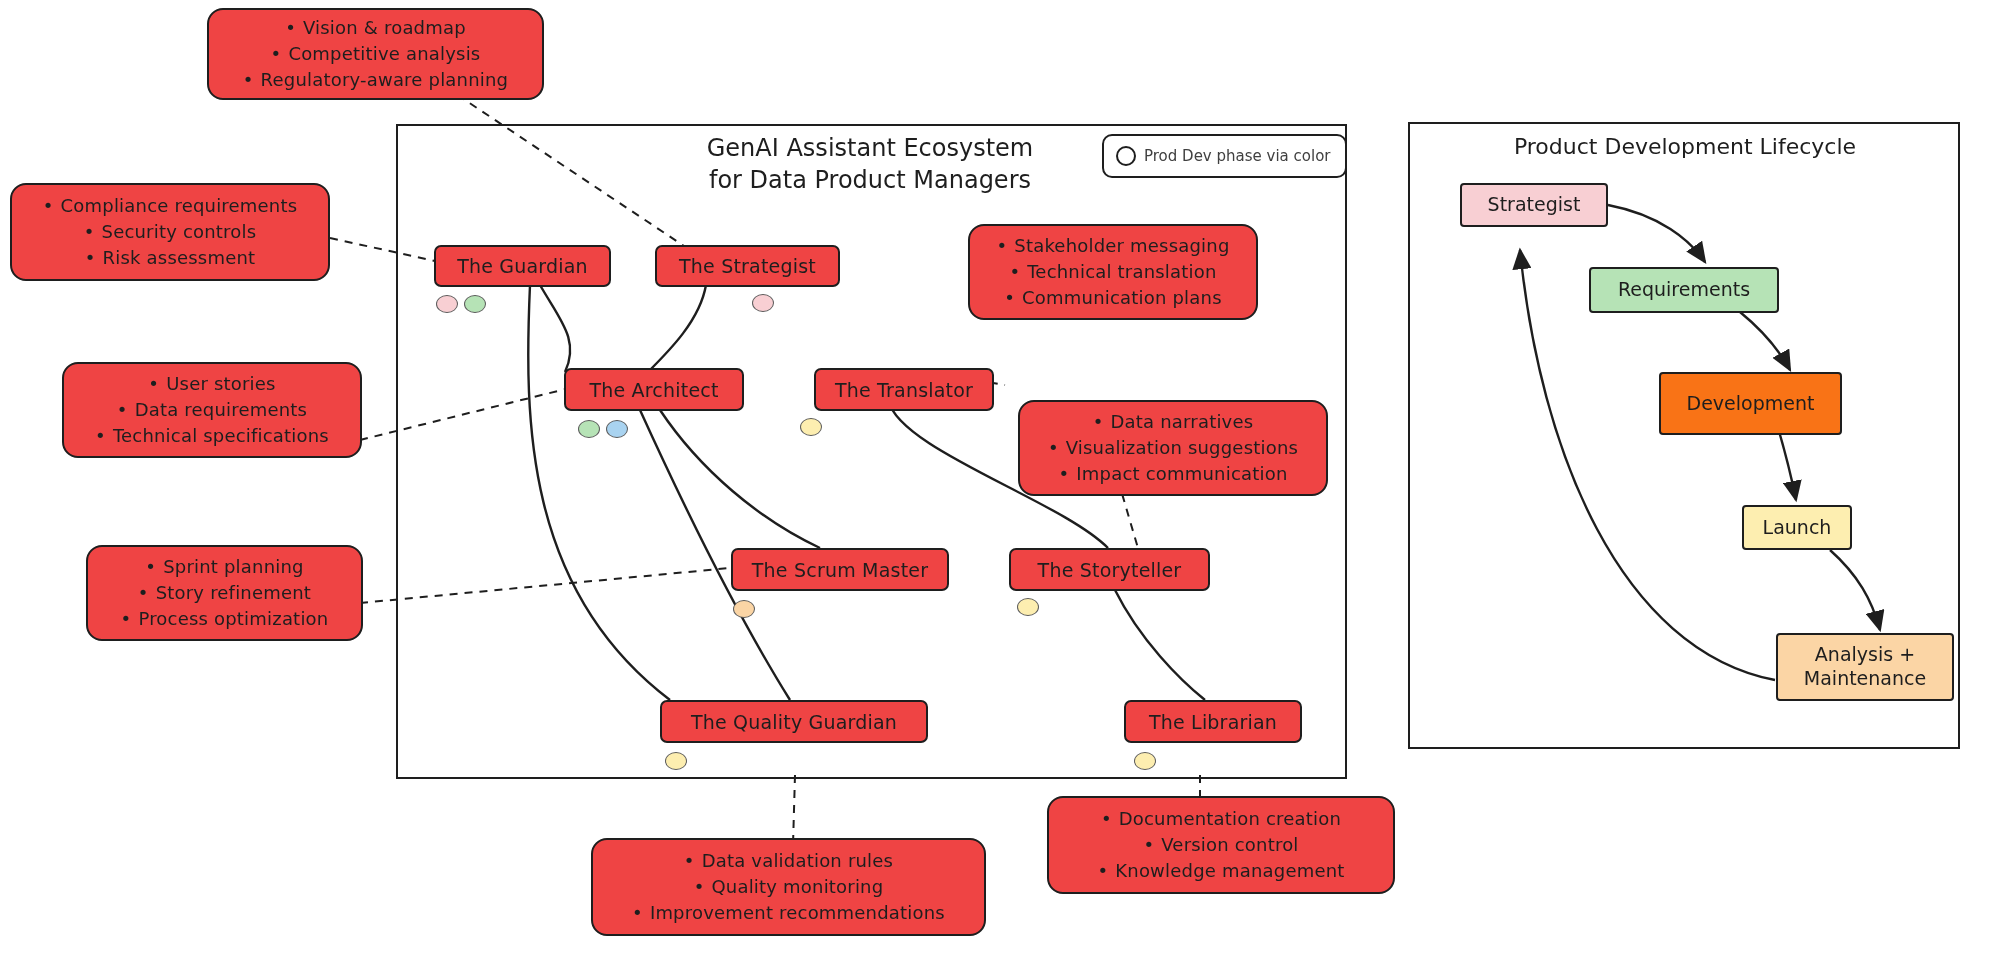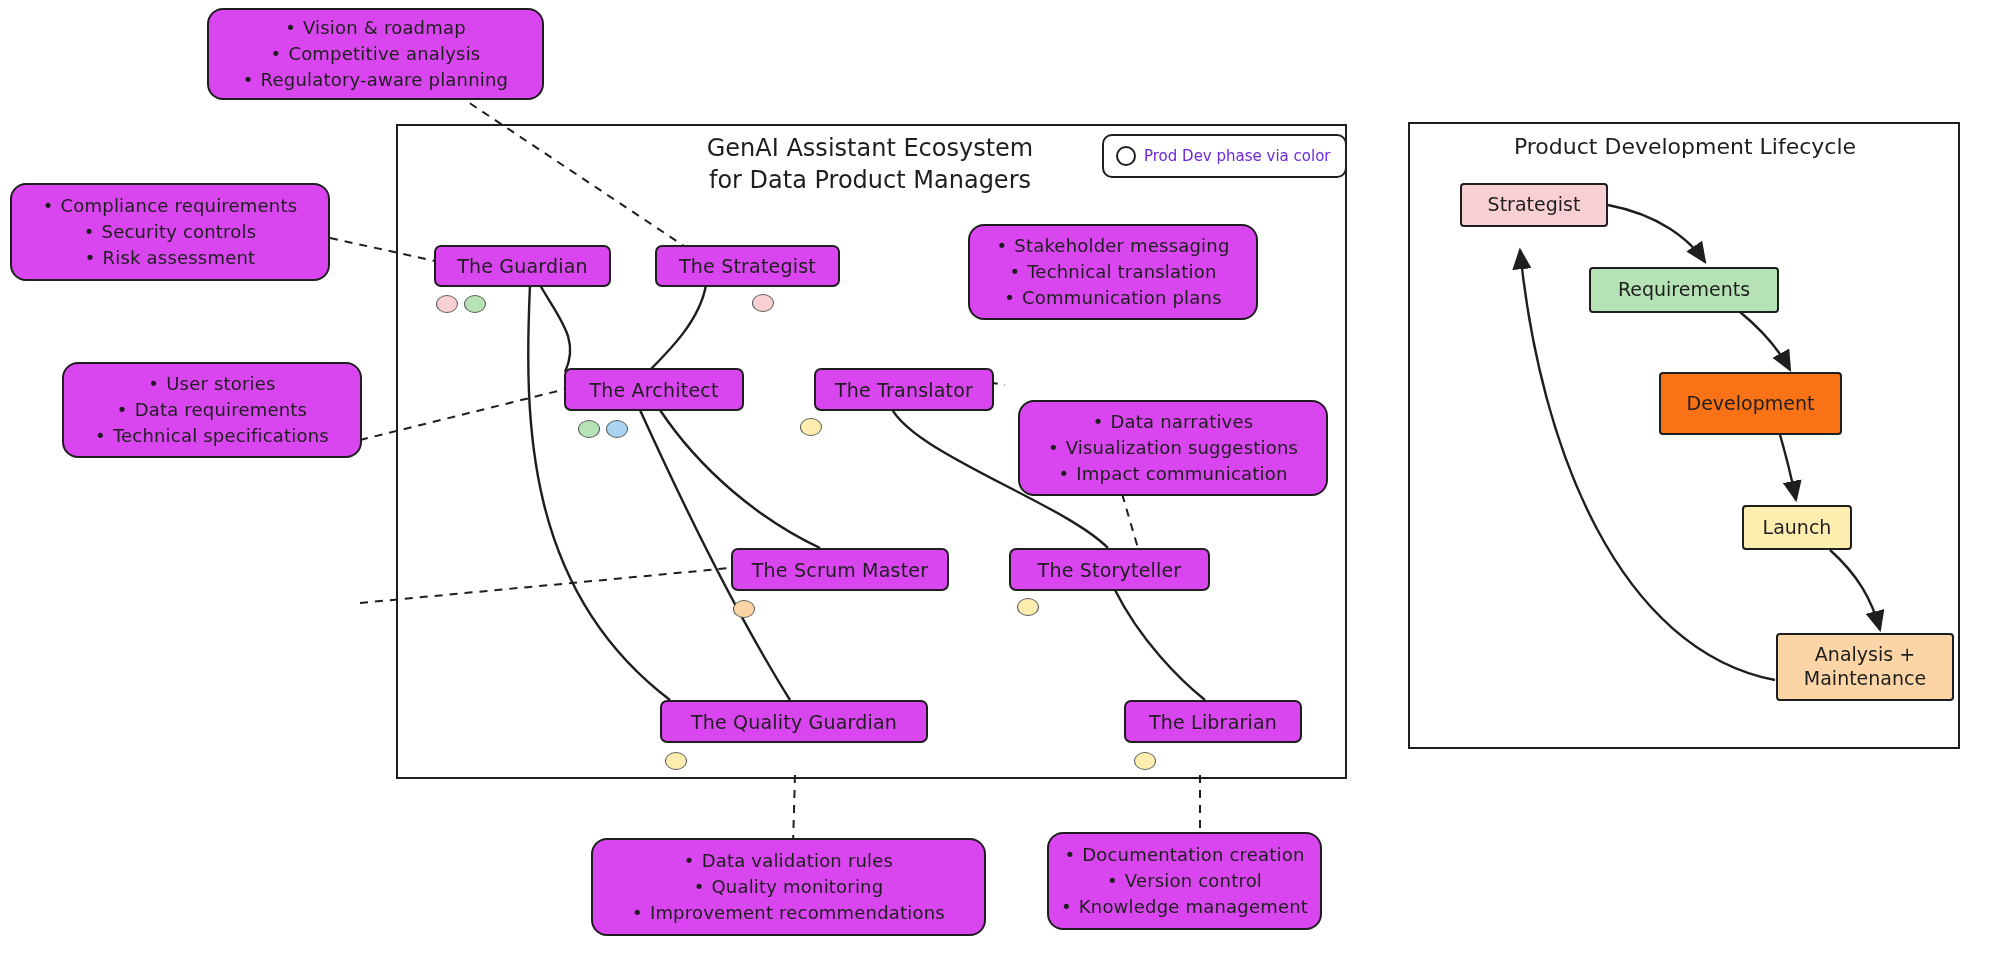--- a/index.html
+++ b/index.html
@@ -24,21 +24,21 @@
     left: 0;
     top: 0;
     width: 2000px;
     height: 965px;
     overflow: visible;
   }
   .node {
     position: absolute;
     box-sizing: border-box;
     border: 2px solid #1e1e1e;
-    background: #d946ef;
+    background: #ef4444;
     color: #1e1e1e;
     display: flex;
     align-items: center;
     justify-content: center;
     text-align: center;
     font-family: "DejaVu Sans", sans-serif;
     font-size: 19px;
     letter-spacing: 0.2px;
     border-radius: 6px;
   }
@@ -83,21 +83,21 @@
   .legend {
     position: absolute;
     border: 2px solid #1e1e1e;
     border-radius: 10px;
     background: #ffffff;
     display: flex;
     align-items: center;
     gap: 8px;
     padding: 6px 12px;
     font-size: 15px;
-    color: #6d28d9;
+    color: #404040;
     box-sizing: border-box;
   }
   .legend .dot {
     width: 16px;
     height: 16px;
     border-radius: 50%;
     border: 2px solid #1e1e1e;
     background: #ffffff;
     flex: none;
   }
@@ -265,30 +265,37 @@
   </div>
 
   <div class="node note" style="left:1018px; top:400px; width:310px; height:96px;">
     <ul>
       <li>Data narratives</li>
       <li>Visualization suggestions</li>
       <li>Impact communication</li>
     </ul>
   </div>
 
+  <div class="node note" style="left:86px; top:545px; width:277px; height:96px;">
+    <ul>
+      <li>Sprint planning</li>
+      <li>Story refinement</li>
+      <li>Process optimization</li>
+    </ul>
+  </div>
 
   <div class="node note" style="left:591px; top:838px; width:395px; height:98px;">
     <ul>
       <li>Data validation rules</li>
       <li>Quality monitoring</li>
       <li>Improvement recommendations</li>
     </ul>
   </div>
 
-  <div class="node note" style="left:1047px; top:832px; width:275px; height:98px;">
+  <div class="node note" style="left:1047px; top:796px; width:348px; height:98px;">
     <ul>
       <li>Documentation creation</li>
       <li>Version control</li>
       <li>Knowledge management</li>
     </ul>
   </div>
 
   <div class="bigbox" style="left:1408px; top:122px; width:552px; height:627px;"></div>
 
   <div class="title" style="left:1440px; top:132px; width:490px; font-size:22px;">Product Development Lifecycle</div>

